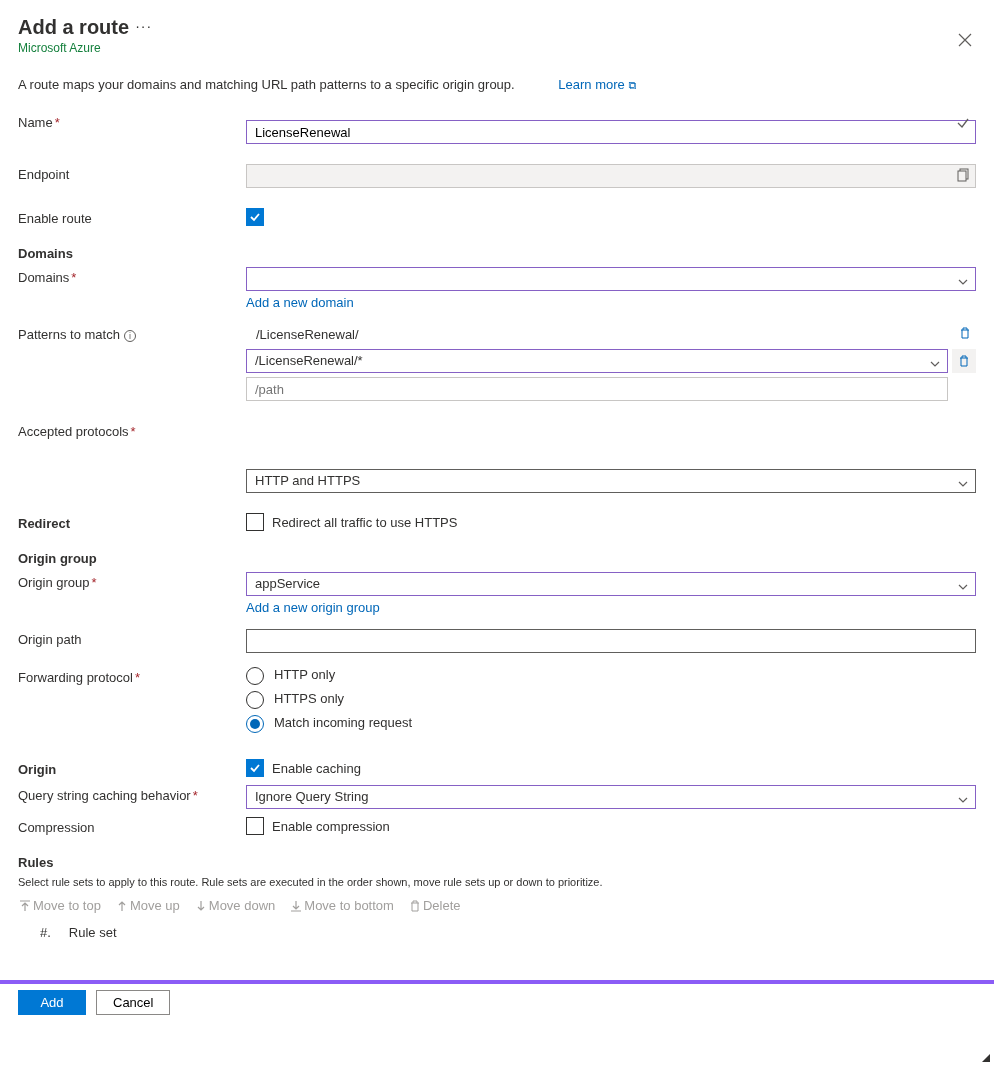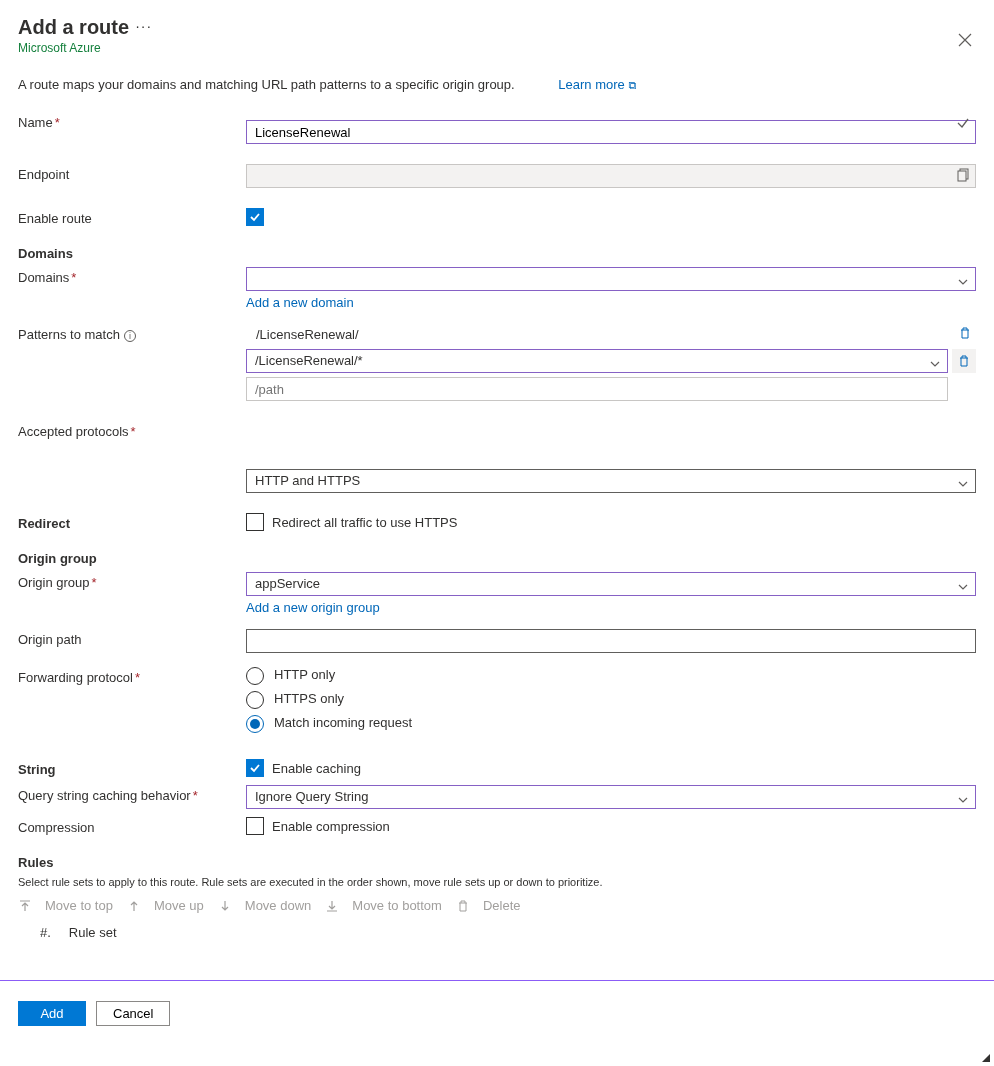--- a/index.html
+++ b/index.html
@@ -61,26 +61,26 @@
   .radio.sel .dot { display:block; }
   .pattern-static-row { display:flex; align-items:center; padding-left:10px; margin-bottom:4px; }
   .pattern-static-row .del { margin-left:auto; color:#0067b8; cursor:pointer; padding:2px 4px; }
   .pattern-input-row { display:flex; align-items:center; gap:4px; margin-bottom:4px; }
   .pattern-input-row .dropdown { flex:1; }
   .pattern-input-row .del-box { width:24px; height:24px; background:#f3f2f1; display:flex; align-items:center; justify-content:center; color:#0067b8; cursor:pointer; }
   .path-input { width:calc(100% - 28px); height:24px; border:1px solid #c8c6c4; padding:0 8px; font-size:13px; font-family:inherit; color:#605e5c; }
   .section-h { font-size:13px; font-weight:600; margin-bottom:6px; }
   .rules-desc { font-size:11px; margin-bottom:10px; }
   .rules-toolbar { display:flex; gap:14px; margin-bottom:12px; color:#a19f9d; font-size:13px; }
-  .rules-toolbar .tb-btn { display:flex; align-items:center; gap:13px; cursor:default; }
+  .rules-toolbar .tb-btn { display:flex; align-items:center; gap:1px; cursor:default; }
   .rules-toolbar svg { width:14px; height:14px; }
   .rules-header { display:flex; gap:18px; padding-left:22px; font-size:13px; color:#323130; }
   .footer {
-    border-top:1px solid #8b5cf6;
-    padding:20px 18px 18px 18px;
+    border-top:4px solid #8b5cf6;
+    padding:6px 18px 18px 18px;
     margin-top:40px;
     display:flex; gap:10px;
   }
   .btn { min-width:68px; padding:4px 16px; font-size:13px; font-family:inherit; cursor:pointer; border:1px solid #8a8886; background:#fff; }
   .btn.primary { background:#0078d4; border-color:#0078d4; color:#fff; }
   .origin-input { width:100%; height:24px; border:1px solid #605e5c; padding:0 8px; font-size:13px; font-family:inherit; }
   .resize-handle {
     position: fixed; right:4px; bottom:4px; width:0; height:0;
     border-style:solid; border-width:0 0 8px 8px; border-color:transparent transparent #323130 transparent;
   }
@@ -251,21 +251,21 @@
       <div class="radio-wrap">
           <div class="radio sel">
             <div class="dot"></div>
           </div>
           <span>Match incoming request</span>
         </div>
     </div>
   </div>
 
   <div class="form-row tight">
-    <div class="label-col bold">String</div>
+    <div class="label-col bold">Origin</div>
     <div class="field-col">
       <div class="cbox-wrap">
         <div class="cbox checked">
             <svg width="12" height="12" viewBox="0 0 12 12">
               <path d="M2 6 L5 9 L10 3" stroke="#fff" stroke-width="1.8" fill="none"></path>
             </svg>
           </div>
         <span>Enable caching</span>
       </div>
     </div>

